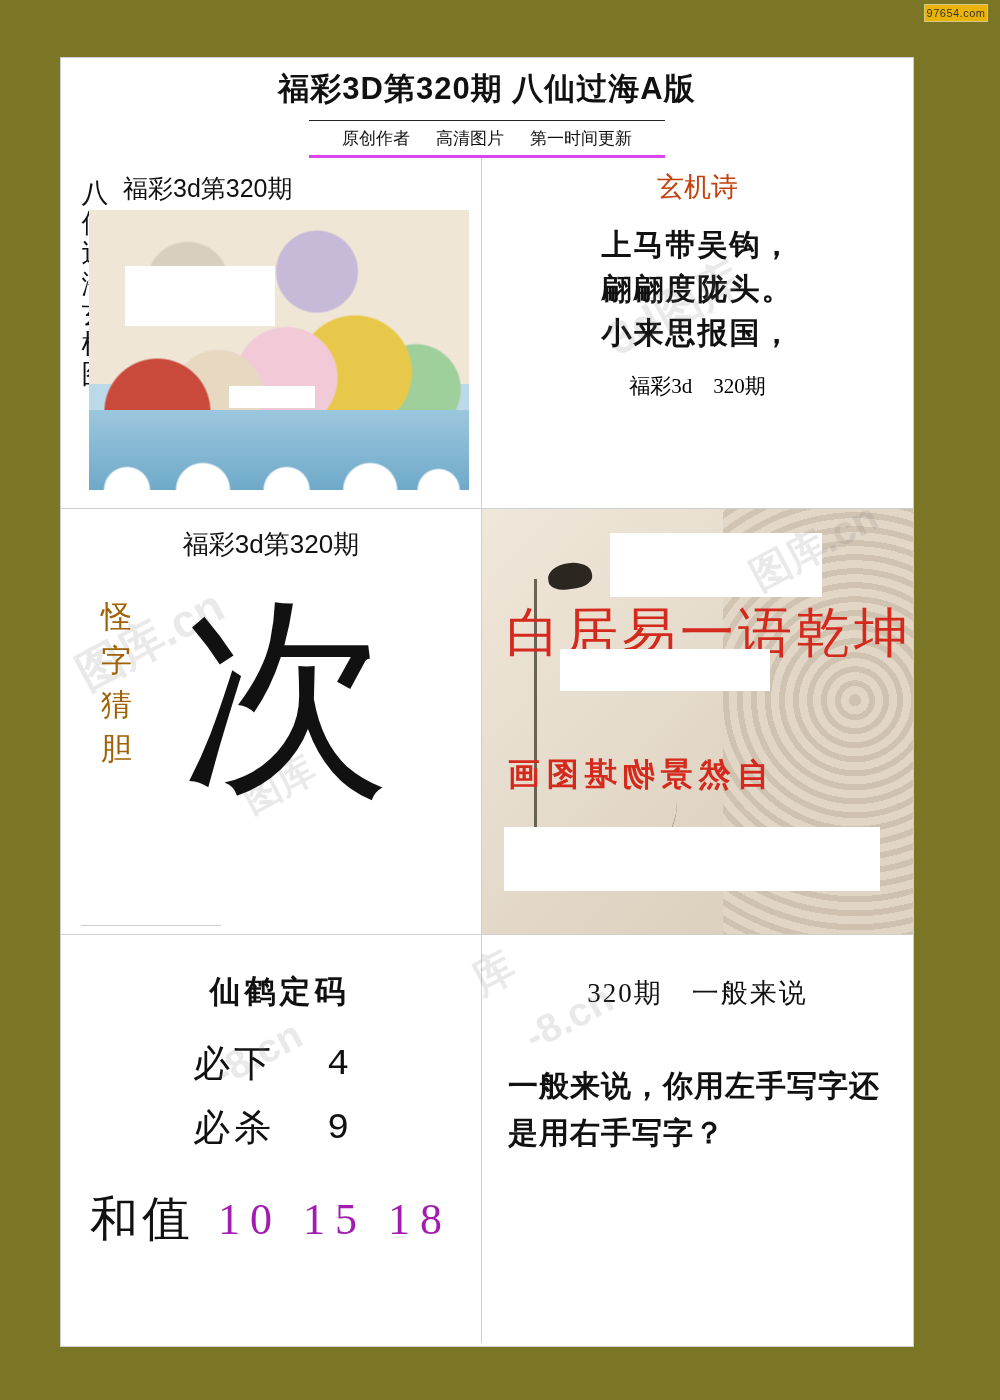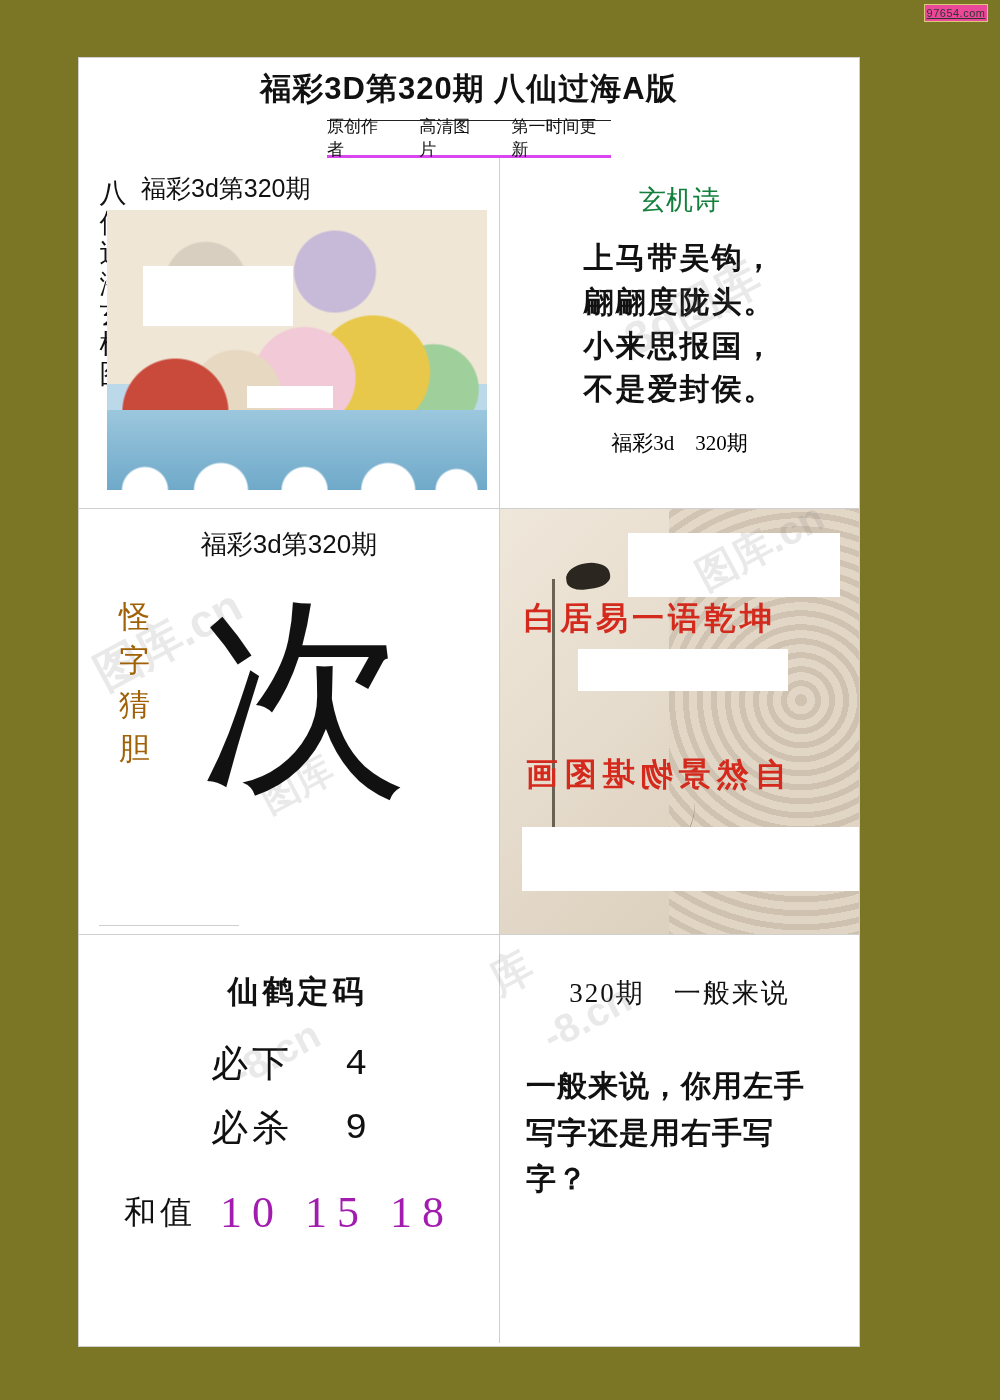--- a/index.html
+++ b/index.html
@@ -6,31 +6,30 @@
   body{
     width:1000px;height:1400px;
     background:#7b7526;
     font-family:"Liberation Serif", serif;
     overflow:hidden;
     position:relative;
   }
   .watermark-corner{
     position:absolute;top:4px;right:12px;
     width:62px;height:16px;
-    background:#ec4899;
+    background:#eab308;
     border:1px solid #d8c97a;
     font-family:"Liberation Sans",sans-serif;
     font-size:11px;color:#333;
     display:flex;align-items:center;justify-content:center;
     letter-spacing:0.5px;
-    text-decoration:underline;
   }
   .sheet{
-    position:absolute;left:79px;top:58px;
-    width:780px;height:1288px;
+    position:absolute;left:61px;top:58px;
+    width:852px;height:1288px;
     background:#ffffff;
     box-shadow:0 0 0 1px #cfcfcf;
     overflow:hidden;
   }
   
   .header{
     height:62px;
     display:flex;align-items:center;justify-content:center;
     border-bottom:0;
   }
@@ -94,22 +93,22 @@
       radial-gradient(circle at 92% 100%, #ffffff 0 20px, transparent 22px),
       linear-gradient(#9cc7de,#6fa9c9);
   }
   .mask{
     position:absolute;background:#ffffff;
   }
   .cell-right{
     flex:1;position:relative;
   }
   .poem-title{
-    text-align:center;margin-top:24px;
-    font-size:27px;color:#15803d;
+    text-align:center;margin-top:11px;
+    font-size:27px;color:#c2410c;
   }
   .poem{
     margin-top:18px;text-align:center;
   }
   .poem div{
     font-size:30px;line-height:1.46;color:#111;
     font-family:"Liberation Serif",serif;
     font-weight:bold;
     letter-spacing:2px;
   }
@@ -162,21 +161,21 @@
     background:#2b2720;border-radius:50% 50% 40% 40%;
     transform:rotate(-8deg);
   }
   .painting .swirl{
     position:absolute;right:-30px;top:0;width:220px;height:100%;
     background:repeating-radial-gradient(circle at 60% 45%, #cdbfae 0 6px, #e2d6c6 6px 14px);
     opacity:.85;
   }
   .red1{
     position:absolute;left:24px;top:88px;
-    font-size:32px;font-weight:bold;color:#d42a1d;
+    font-size:54px;font-weight:normal;color:#d42a1d;
     letter-spacing:4px;
     font-family:"Liberation Serif",serif;
   }
   .red2{
     position:absolute;left:20px;top:244px;
     font-size:32px;font-weight:bold;color:#d42a1d;
     letter-spacing:6px;
     font-family:"Liberation Serif",serif;
     transform:scaleX(-1);
   }
@@ -196,21 +195,21 @@
   .krow{
     display:flex;align-items:center;justify-content:center;
     gap:52px;margin-top:26px;font-family:Liberation Mono, monospace;
   }
   .krow .k{font-size:37px;color:#111;letter-spacing:4px;}
   .krow .v{font-size:37px;color:#111;}
   .sumrow{
     display:flex;align-items:center;justify-content:center;
     gap:24px;margin-top:34px;
   }
-  .sumrow .k{font-size:32px;color:#111;letter-spacing:4px;}
+  .sumrow .k{font-size:48px;color:#111;letter-spacing:4px;}
   .sumrow .v{font-size:44px;color:#a21caf;letter-spacing:10px;}
   .brain{
     flex:1;position:relative;padding:0 26px;
   }
   .brain .bt{
     margin-top:40px;text-align:center;
     font-size:27px;color:#111;letter-spacing:2px;
   }
   .brain .bq{
     margin-top:52px;
@@ -253,21 +252,20 @@
       <div class="mask" style="left:168px;top:228px;width:86px;height:22px;"></div>
     </div>
 
     <div class="cell-right">
       <div class="wm" style="left:120px;top:120px;">3d图库</div>
       <div class="poem-title">玄机诗</div>
       <div class="poem">
         <div>上马带吴钩，</div>
         <div>翩翩度陇头。</div>
         <div>小来思报国，</div>
-        <div>不是爱封侯。</div>
       </div>
       <div class="poem-foot">福彩3d　320期</div>
     </div>
   </div>
 
   <div class="row2">
 
     <div class="riddle">
       <div class="wm" style="left:10px;top:100px;">图库.cn</div>
       <div class="wm" style="left:180px;top:250px;font-size:38px;">图库</div>

